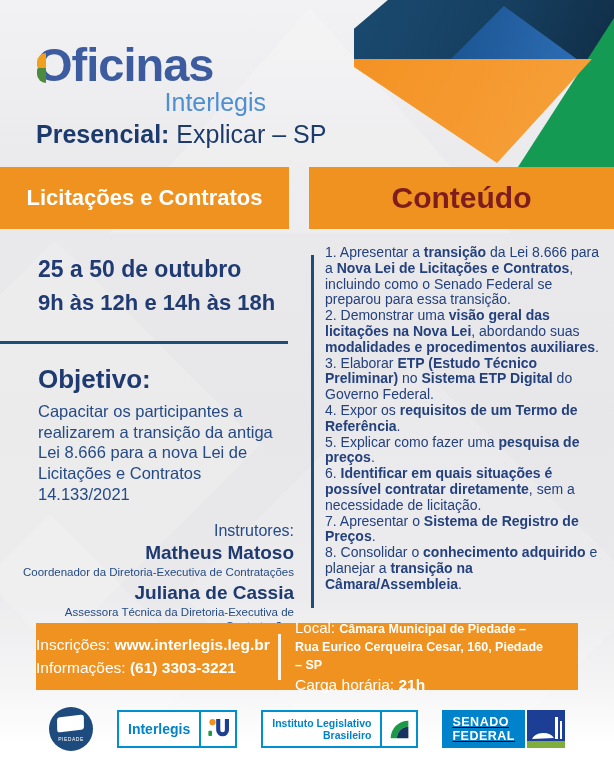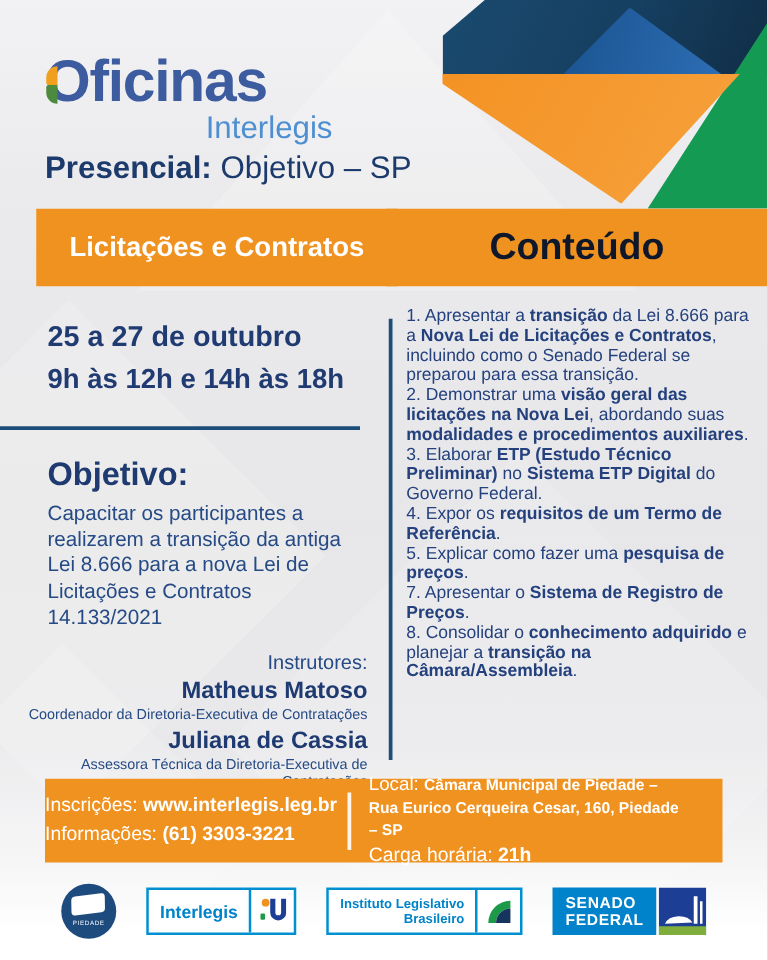--- a/index.html
+++ b/index.html
@@ -26,24 +26,24 @@
   .logo-block{position:absolute;left:36px;top:41px;width:230px;z-index:3;}
   .logo-title{font-size:47px;font-weight:bold;color:#3d5c9f;letter-spacing:-1px;line-height:1;position:relative;}
   .o-accent{position:absolute;width:9px;}
   .o-orange{left:1px;top:12px;height:15px;background:#f0a01e;border-radius:9px 0 0 2px;}
   .o-green{left:1px;top:27px;height:15px;background:#4c8a3e;border-radius:2px 0 0 9px;}
   .logo-sub{font-size:25px;color:#4e8fd1;text-align:right;margin-top:2px;line-height:1;}
   .presencial{position:absolute;left:36px;top:120px;font-size:25px;color:#1c3a6b;z-index:3;}
   .presencial .b{font-weight:800;}
   
   .bar{position:absolute;top:167px;height:62px;background:#f0921f;display:flex;align-items:center;justify-content:center;z-index:3;}
-  .bar-left{left:0;width:289px;margin-left:29px;}
+  .bar-left{left:0;width:289px;}
   .bar-right{left:309px;width:305px;}
   .bar-left .t{font-size:22px;font-weight:800;color:#ffffff;}
-  .bar-right .t{font-size:30px;font-weight:800;color:#0f172a;}
+  .bar-right .t{font-size:30px;font-weight:800;color:#7f1d1d;}
   
   .leftcol{position:absolute;left:0;top:229px;width:300px;z-index:2;color:#203a72;}
   .dates{padding:27px 0 0 38px;}
   .date1{font-size:23px;font-weight:800;}
   .date2{font-size:22px;font-weight:800;margin-top:7px;}
   .rule{margin-top:25px;width:288px;height:3px;background:#1d4e79;}
   .objetivo-h{margin:20px 0 6px 38px;font-size:26px;font-weight:800;color:#1e3a70;}
   .objetivo-p{margin-left:38px;width:252px;font-size:16.5px;line-height:1.25;color:#254a85;}
   .instructors{margin-top:18px;width:294px;text-align:right;}
   .inst-label{font-size:16px;color:#254a85;}
@@ -68,21 +68,21 @@
   
   .logos{position:absolute;left:0;top:707px;width:614px;display:flex;justify-content:center;align-items:center;gap:24px;z-index:3;}
   .piedade{width:44px;height:44px;border-radius:50%;background:#1e4b7e;position:relative;overflow:hidden;}
   .piedade .book{position:absolute;left:8px;top:9px;width:27px;height:15px;background:#ffffff;border-radius:3px;transform:rotate(-7deg) skewX(-6deg);}
   .piedade .ptxt{position:absolute;left:0;right:0;top:29px;text-align:center;font-size:5px;color:#ffffff;letter-spacing:.5px;}
   .lbox{height:38px;background:#ffffff;border:2px solid #0090cf;display:flex;align-items:stretch;box-sizing:border-box;}
   .lbox .txt{display:flex;flex-direction:column;justify-content:center;color:#0083c9;padding:0 9px;}
   .lbox .iconseg{border-left:2px solid #0090cf;display:flex;align-items:center;justify-content:center;width:34px;}
   .interlegis-box .txt{font-size:14px;font-weight:600;}
   .ilb-box .txt{font-size:10.5px;text-align:right;line-height:1.15;font-weight:600;}
-  .senado-box{display:flex;}
+  .senado-box{display:flex;text-decoration:underline;}
   .senado-main{height:38px;background:#0083ca;color:#ffffff;display:flex;flex-direction:column;justify-content:center;padding:0 10px;}
   .senado-main div{font-size:12.5px;font-weight:700;letter-spacing:.5px;line-height:1.15;}
 </style>
 </head>
 <body>
 
 <div class="poster">
 
   <div class="bg-deco mount abs" style="left:110px;top:8px;width:400px;height:225px;opacity:.5;"></div>
   <div class="bg-deco diam abs" style="left:-90px;top:300px;width:290px;height:290px;opacity:.45;"></div>
@@ -99,33 +99,33 @@
   <div class="logo-block">
     <div class="logo-title">
       <span>Oficinas</span>
       <span class="o-accent o-orange"></span>
       <span class="o-accent o-green"></span>
     </div>
     <div class="logo-sub">Interlegis</div>
   </div>
 
   <div class="presencial">
-    <span class="b">Presencial:</span><span> Objetivo – SP</span>
+    <span class="b">Presencial:</span><span> Explicar – SP</span>
   </div>
 
   <div class="bar bar-left">
     <span class="t">Licitações e Contratos</span>
   </div>
   <div class="bar bar-right">
     <span class="t">Conteúdo</span>
   </div>
 
   <div class="leftcol">
     <div class="dates">
-      <div class="date1">25 a 27 de outubro</div>
+      <div class="date1">25 a 50 de outubro</div>
       <div class="date2">9h às 12h e 14h às 18h</div>
     </div>
     <div class="rule"></div>
     <div class="objetivo-h">Objetivo:</div>
     <div class="objetivo-p">Capacitar os participantes a realizarem a transição da antiga Lei 8.666 para a nova Lei de Licitações e Contratos 14.133/2021</div>
     <div class="instructors">
       <div class="inst-label">Instrutores:</div>
       <div>
           <div class="inst-name">Matheus Matoso</div>
           <div class="inst-role">Coordenador da Diretoria-Executiva de Contratações</div>
@@ -136,20 +136,21 @@
   </div>
 
   <div class="vline"></div>
 
   <div class="rightcol">
       <p class="content-item"><span>1. Apresentar a </span><span class="b">transição</span><span> da Lei 8.666 para a </span><span class="b">Nova Lei de Licitações e Contratos</span><span>, incluindo como o Senado Federal se preparou para essa transição.</span></p>
       <p class="content-item"><span>2. Demonstrar uma </span><span class="b">visão geral das licitações na Nova Lei</span><span>, abordando suas </span><span class="b">modalidades e procedimentos auxiliares</span><span>.</span></p>
       <p class="content-item"><span>3. Elaborar </span><span class="b">ETP (Estudo Técnico Preliminar)</span><span> no </span><span class="b">Sistema ETP Digital</span><span> do Governo Federal.</span></p>
       <p class="content-item"><span>4. Expor os </span><span class="b">requisitos de um Termo de Referência</span><span>.</span></p>
       <p class="content-item"><span>5. Explicar como fazer uma </span><span class="b">pesquisa de preços</span><span>.</span></p>
+      <p class="content-item"><span>6. </span><span class="b">Identificar em quais situações é possível contratar diretamente</span><span>, sem a necessidade de licitação.</span></p>
       <p class="content-item"><span>7. Apresentar o </span><span class="b">Sistema de Registro de Preços</span><span>.</span></p>
       <p class="content-item"><span>8. Consolidar o </span><span class="b">conhecimento adquirido</span><span> e planejar a </span><span class="b">transição na Câmara/Assembleia</span><span>.</span></p>
     </div>
 
   <div class="footer-band">
     <div class="fb-left">
       <div class="fb-line">
         <span>Inscrições: </span><span class="b">www.interlegis.leg.br</span>
       </div>
       <div class="fb-line">

